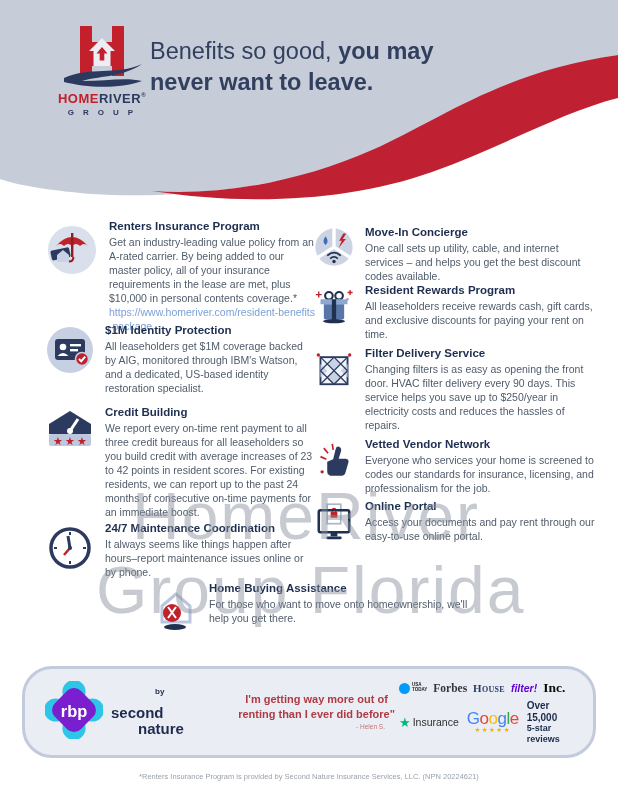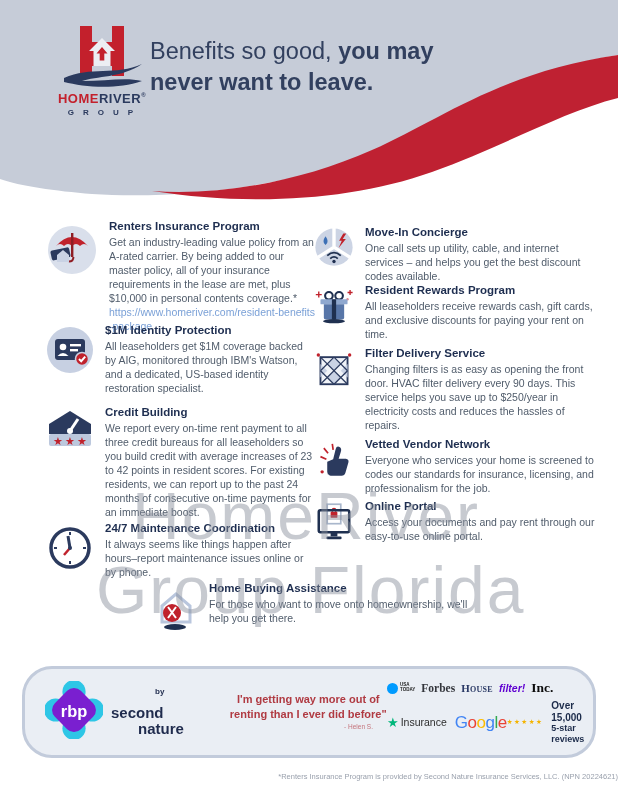--- a/index.html
+++ b/index.html
@@ -48,29 +48,29 @@
   .usat-dot{width:11px;height:11px;border-radius:50%;background:#009bff;}
   .usat-txt{font-size:4.5px;font-weight:bold;color:#1a1a1a;line-height:1.1;}
   .forbes{font-family:"Liberation Serif",serif;font-weight:bold;font-size:11.5px;color:#33353b;}
   .house{font-family:"Liberation Serif",serif;font-weight:bold;font-size:11px;color:#2b3a66;
          font-variant:small-caps;letter-spacing:.3px;}
   .yahoo{font-weight:bold;font-style:italic;font-size:10.5px;color:#5f01d1;}
   .inc{font-family:"Liberation Serif",serif;font-weight:bold;font-size:13.5px;color:#0c0c0c;}
   .tp{display:flex;align-items:center;gap:2px;}
   .tp-star{font-size:13px;color:#00b67a;line-height:1;}
   .tp-name{font-size:10.5px;color:#2d2d2d;font-weight:500;}
-  .goog{display:flex;flex-direction:row;align-items:center;line-height:1;}
+  .goog{display:flex;flex-direction:column;align-items:center;line-height:1;}
   .goog-word{font-size:17px;font-weight:500;letter-spacing:-.5px;}
   .g-blue{color:#4285F4}.g-red{color:#EA4335}.g-yel{color:#FBBC05}.g-grn{color:#34A853}
   .goog-stars{font-size:6.5px;color:#f4b400;letter-spacing:1.5px;margin-top:0px;}
   .reviews{line-height:1.15;color:#1c2b4a;font-weight:bold;}
   .reviews .r1{font-size:10px;}
   .reviews .r2{font-size:9px;}
   
-  .footnote{position:absolute;top:772px;left:0;width:100%;text-align:right;
+  .footnote{position:absolute;top:772px;left:0;width:100%;text-align:center;
             font-size:7.5px;color:#9aa1ad;}
 </style>
 </head>
 <body>
 
 <div class="page">
 
   <svg class="header-svg" width="618" height="205" viewBox="0 0 618 205">
     <rect x="0" y="0" width="618" height="205" fill="#ffffff"></rect>
     <path d="M0,0 H618 V55 C520,70 445,122 375,152 C295,186 180,200 92,194 C55,191 20,186 0,179 Z" fill="#c6ccd8"></path>

